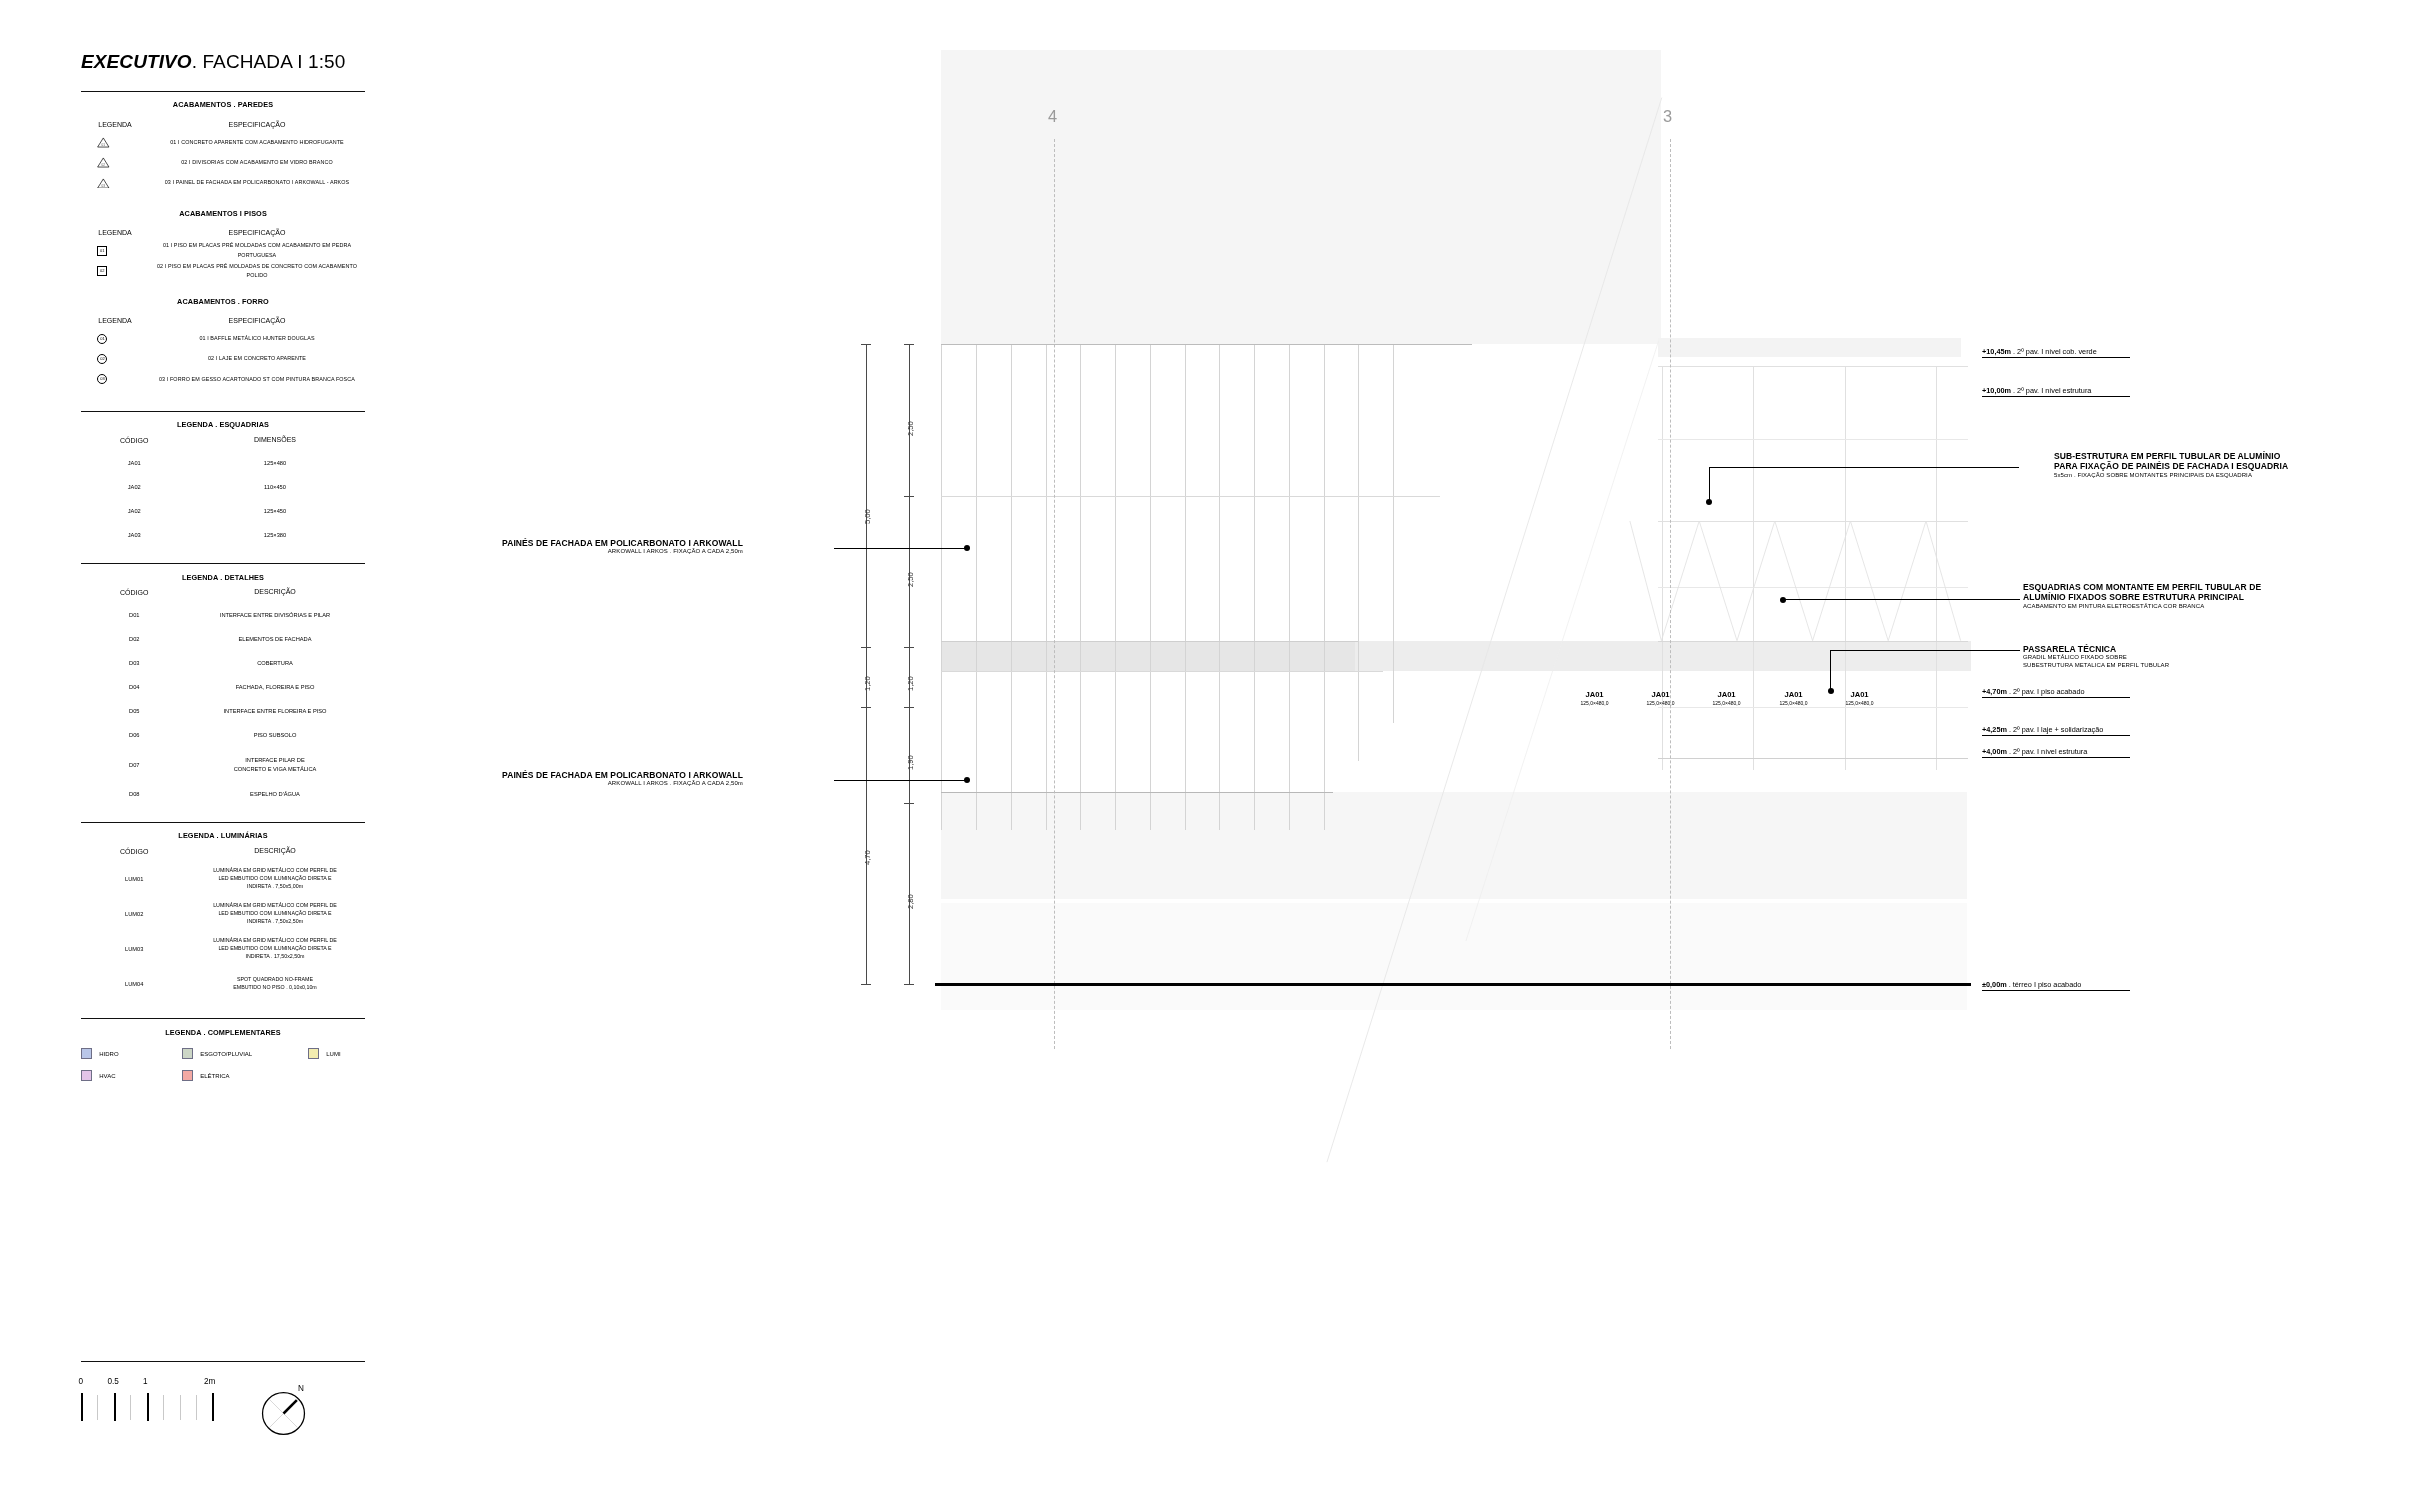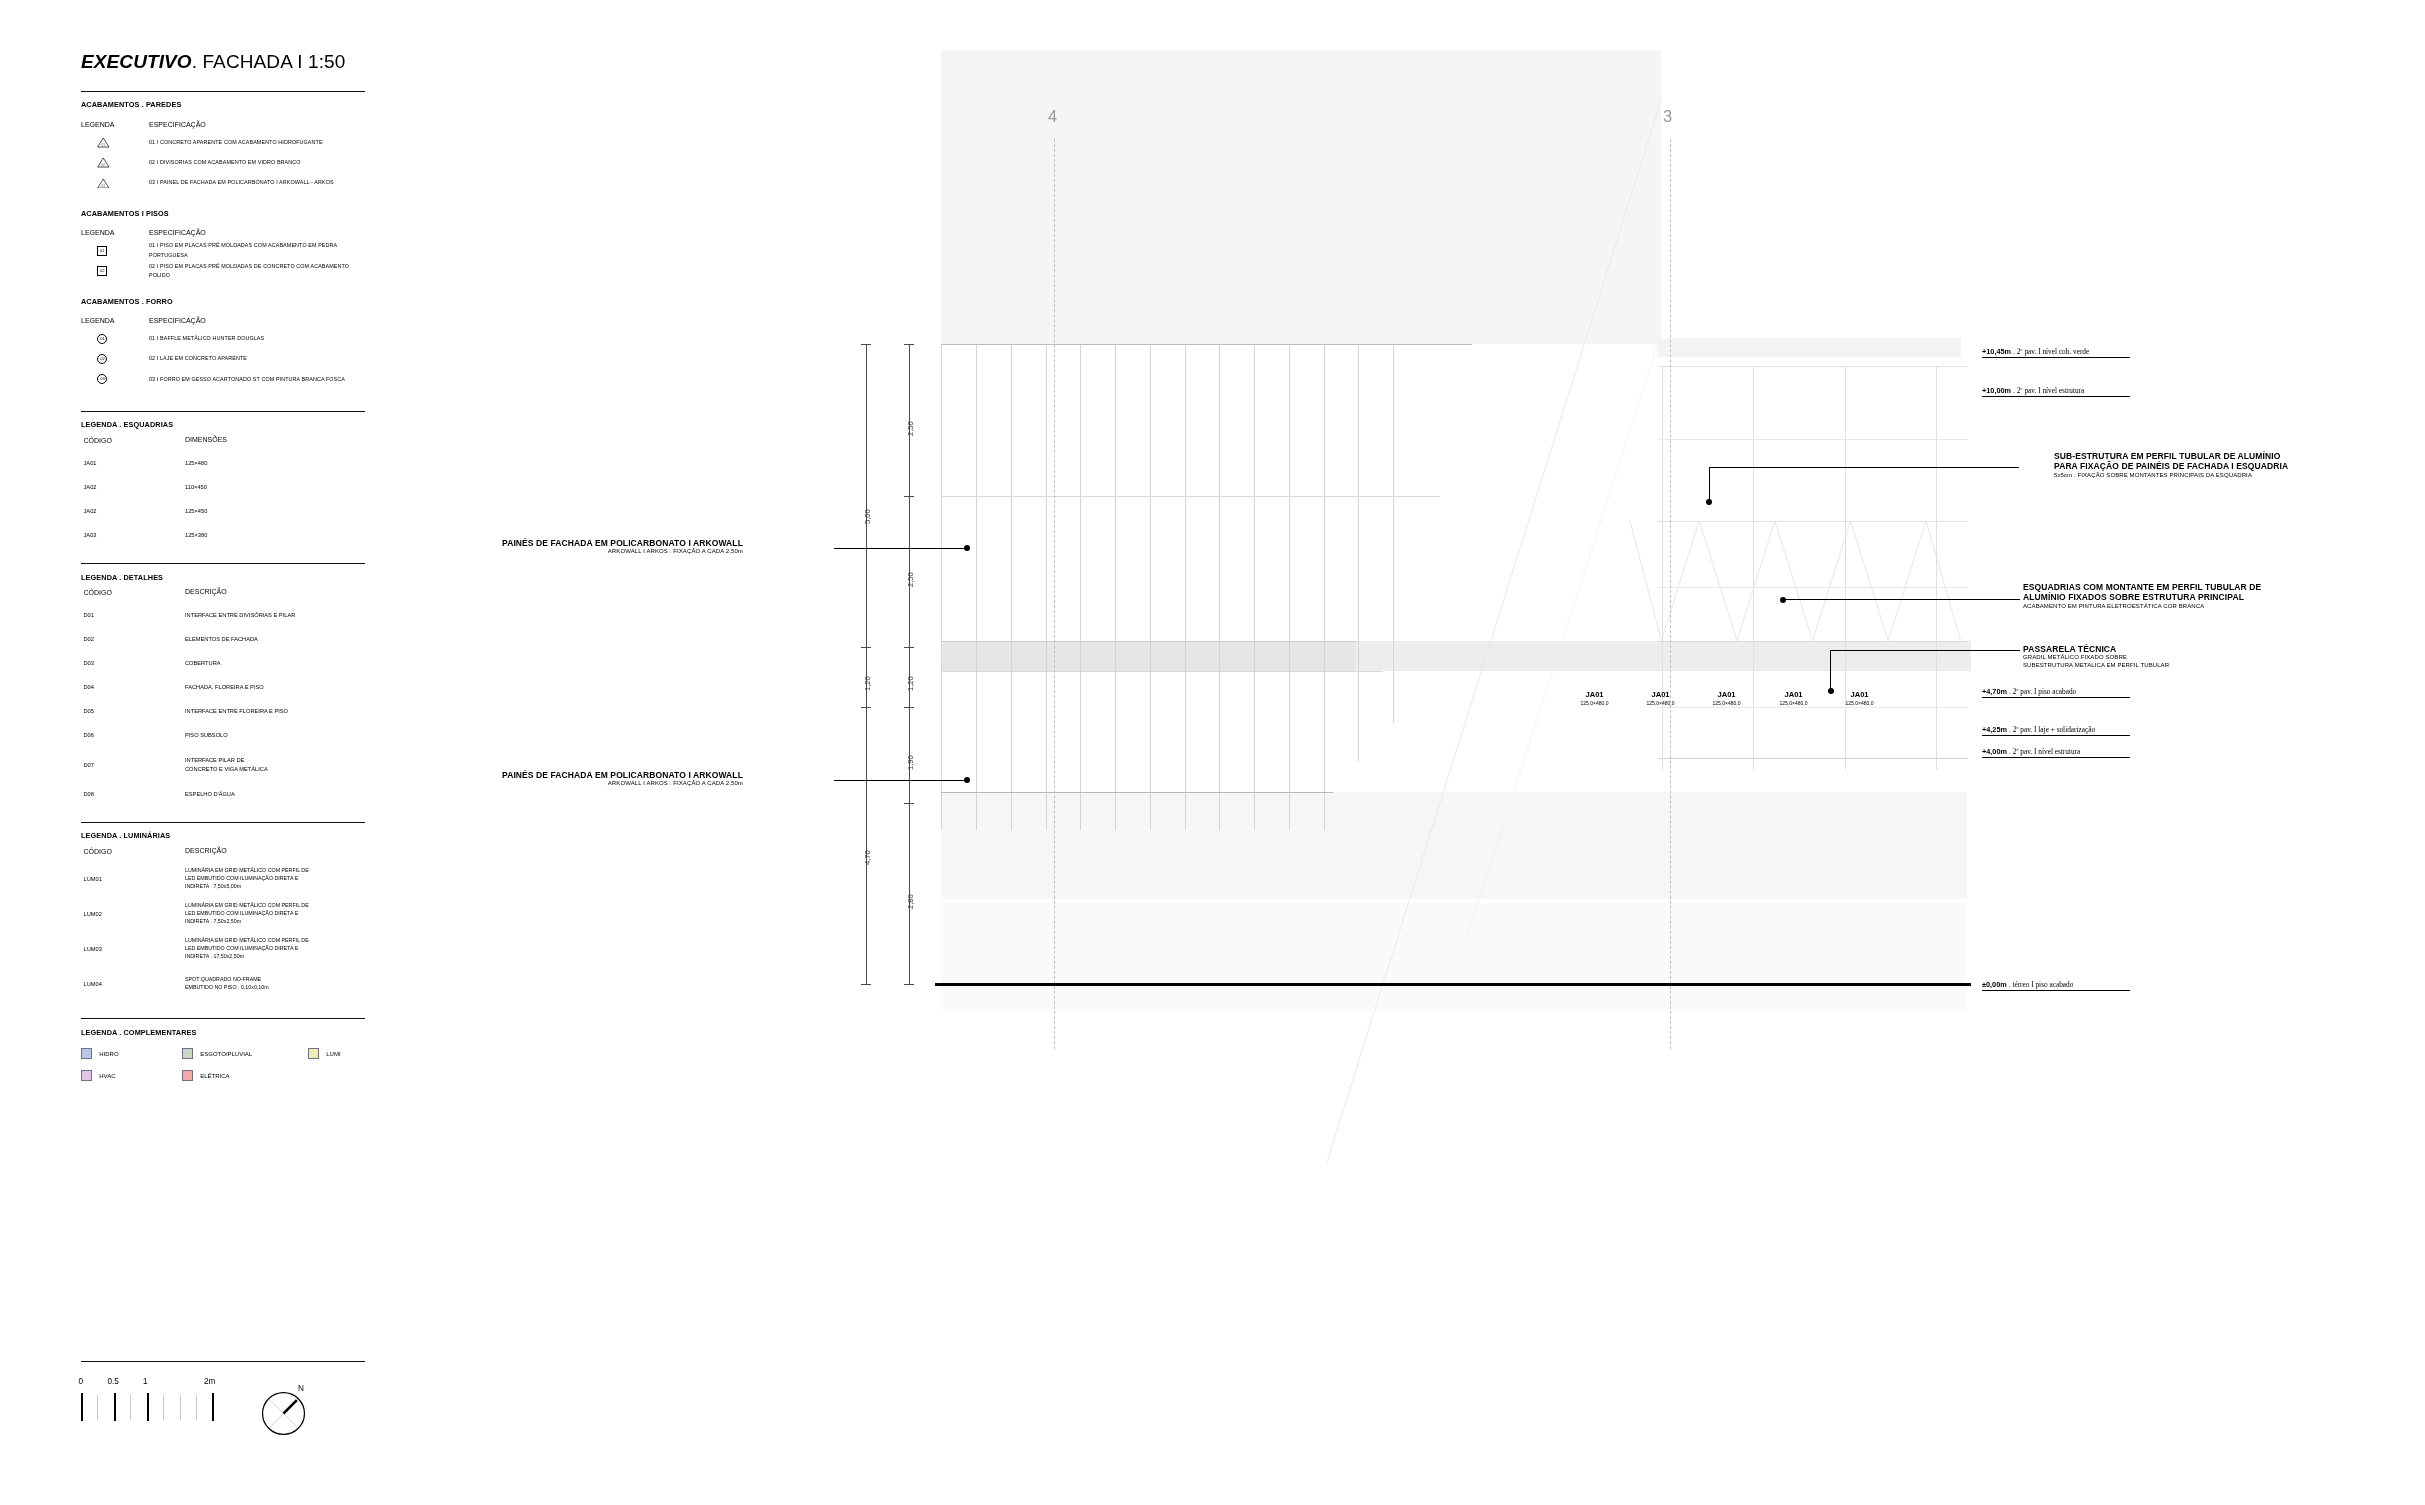--- a/index.html
+++ b/index.html
@@ -34,21 +34,21 @@
   .sheet-title .rest { font-weight: 400; }
 
   .rule-thick { border-top: 1.4px solid #111; margin: 0; }
 
   .sec-title {
     font-size: 7.3px;
     font-weight: bold;
     letter-spacing: 0.1px;
     margin: 8.8px 0 0 0;
   }
-  .sec-block { padding-bottom: 6.3px; }
+  .sec-block { padding-bottom: 6.3px; text-align: center; }
 
   .hdr-row {
     display: flex;
     font-size: 7px;
     margin: 11.4px 0 5px 0;
   }
   .hdr-row .c1 { width: 68px; }
   .hdr-row .c2 { flex: 1; }
 
   .leg-row {
@@ -208,21 +208,21 @@
     border-radius: 50%;
   }
 
   
   .lvl {
     position: absolute;
     white-space: nowrap;
     font-size: 7.3px;
   }
   .lvl .v { font-weight: bold; }
-  .lvl .d { font-weight: 400; font-family: Liberation Serif, serif; }
+  .lvl .d { font-weight: 400; }
   .lvl .bar {
     display: block;
     border-bottom: 1px solid #000;
     margin-top: 0.6px;
     width: 148px;
   }
 
   
   .anno { position: absolute; white-space: nowrap; }
   .anno .b1 { font-size: 8.5px; font-weight: bold; line-height: 1.22; letter-spacing: 0.1px; }

